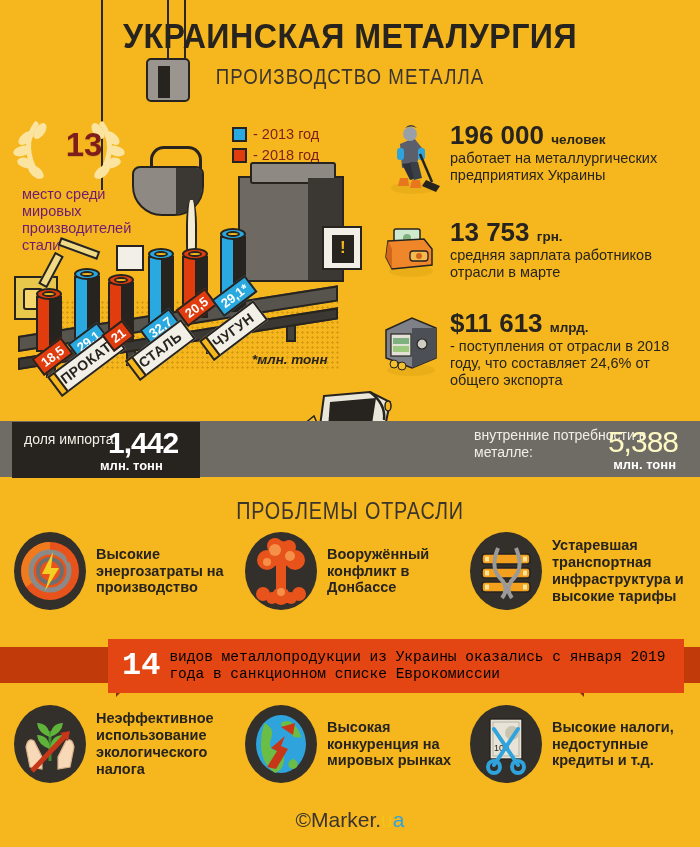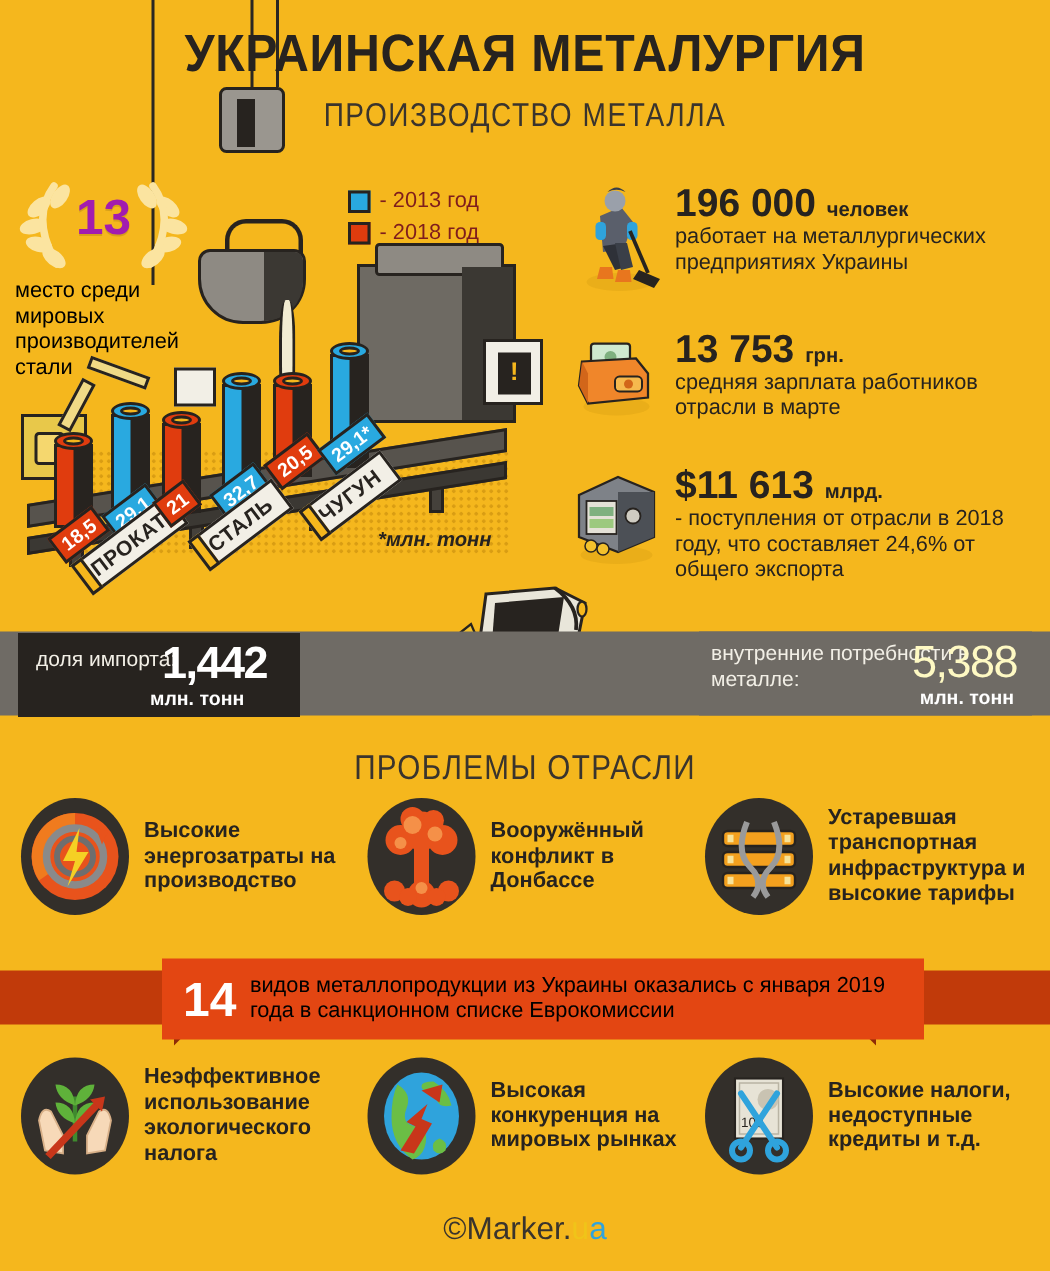--- a/index.html
+++ b/index.html
@@ -31,27 +31,27 @@
   }
 
   
   .cable { position: absolute; background: #2B2722; width: 2px; }
 
   
   .badge-wrap { position: absolute; left: 10px; top: 118px; width: 120px; }
   .laurel { position: relative; width: 118px; height: 64px; }
   .laurel svg { position: absolute; left: 0; top: 0; }
   .rank-num {
-    position: absolute; left: 0; top: 8px; width: 118px; text-align: center;
-    font-weight: bold; font-size: 33px; color: #a21caf;
+    position: absolute; left: 15px; top: 8px; width: 118px; text-align: center;
+    font-weight: bold; font-size: 33px; color: #7f1d1d;
     text-shadow: 0 1px 0 rgba(0,0,0,.12);
   }
   .badge-text {
     width: 135px; margin-top: 4px;
-    font-size: 14.5px; line-height: 1.18; color: #000000;
+    font-size: 14.5px; line-height: 1.18; color: #701a75; margin-left: 12px;
   }
 
   
   .legend { position: absolute; left: 232px; top: 126px; }
   .legend-row { display: flex; align-items: center; margin-bottom: 5px; }
   .swatch { width: 15px; height: 15px; border: 2px solid #27231F; }
   .legend-label { margin-left: 6px; font-size: 14.5px; color: #7f1d1d; }
   .footnote {
     position: absolute; left: 252px; top: 352px;
     font-size: 13.5px; font-style: italic; font-weight: bold; color: #27231F;
@@ -183,22 +183,22 @@
   .prob-text { font-weight: bold; font-size: 14.5px; line-height: 1.17; color: #27231F; padding-left: 10px; }
 
   
   .ribbon-wrap { position: absolute; left: 0; top: 639px; width: 700px; height: 54px; }
   .ribbon-tail-l { position: absolute; left: 0; top: 8px; width: 130px; height: 36px; background: #C13A0A; }
   .ribbon-tail-r { position: absolute; right: 0; top: 8px; width: 130px; height: 36px; background: #C13A0A; }
   .ribbon-tail-l::after { content:""; position:absolute; right:0; bottom:-14px; border-left:14px solid #8E2A06;
     border-bottom:14px solid transparent; }
   .ribbon-tail-r::after { content:""; position:absolute; left:0; bottom:-14px; border-right:14px solid #8E2A06;
     border-bottom:14px solid transparent; }
-  .ribbon { position: absolute; left: 108px; top: 0; width: 508px; height: 54px; background: #E34612;
-    display: flex; align-items: center; padding-left: 14px; }
+  .ribbon { position: absolute; left: 108px; top: 0; width: 576px; height: 54px; background: #E34612;
+    display: flex; align-items: center; padding-left: 14px; font-family: Liberation Mono, monospace; }
   .ribbon-num { font-weight: bold; font-size: 32px; color: #fff; line-height: 1; padding-right: 9px; }
   .ribbon-text { font-size: 14.5px; color: #000000; line-height: 1.2; }
 
   
   .footer { position: absolute; left: 0; top: 808px; width: 700px; text-align: center;
     font-size: 21px; color: #3A342D; }
   .footer .u { color: #F0C419; }
   .footer .a { color: #2FA3DC; }
 </style>
 </head>

